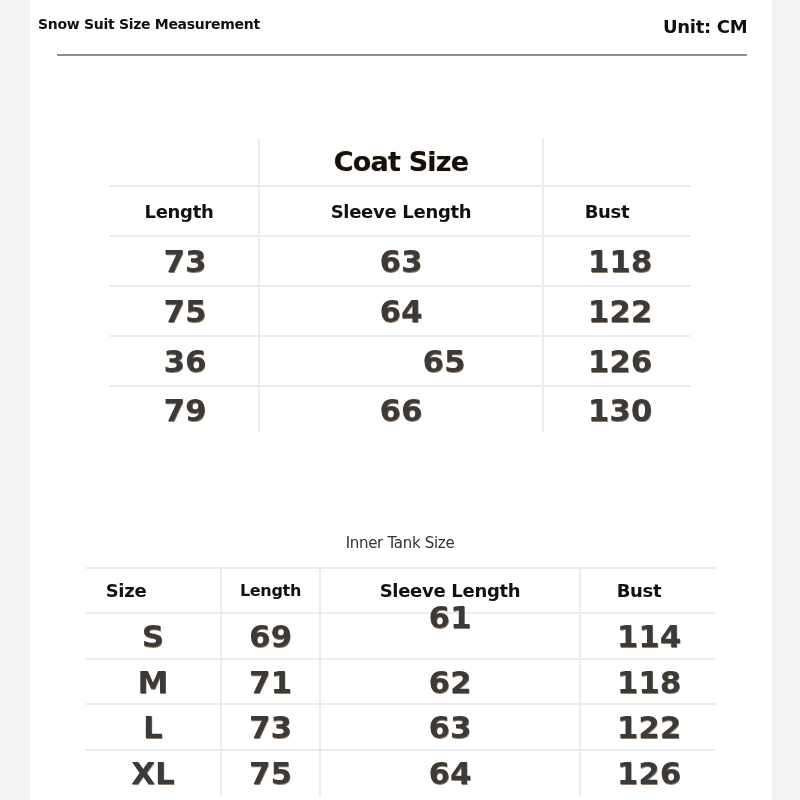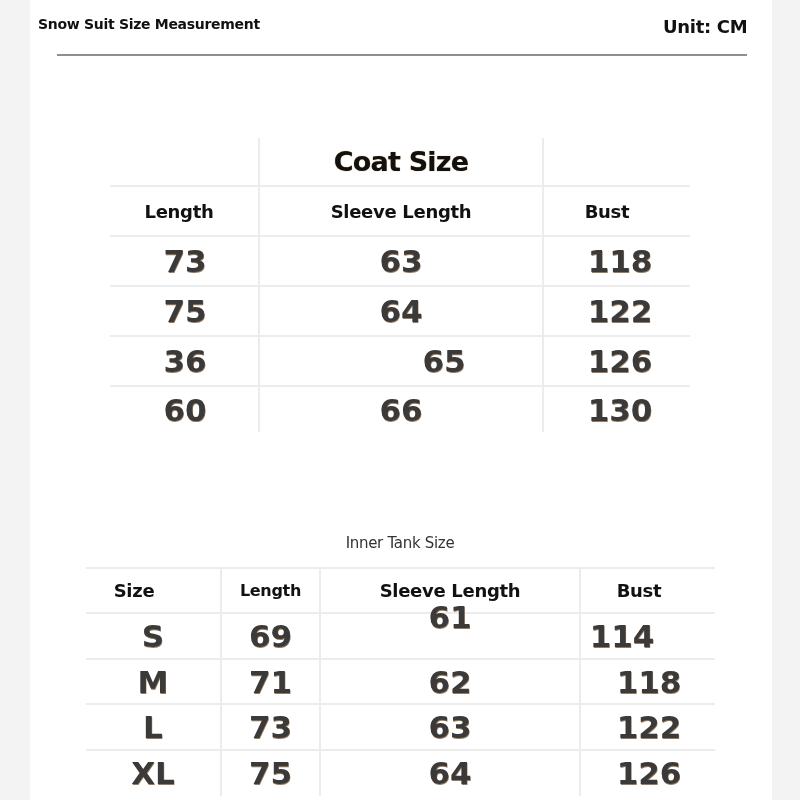--- a/index.html
+++ b/index.html
@@ -79,49 +79,49 @@
     <div class="cell num" style="left:110px; top:287px; width:150px; height:48px;">75</div>
     <div class="cell num" style="left:260px; top:287px; width:282px; height:48px;">64</div>
     <div class="cell num" style="left:544px; top:287px; width:152px; height:48px;">122</div>
   </div>
   <div>
     <div class="cell num" style="left:110px; top:337px; width:150px; height:48px;">36</div>
     <div class="cell num" style="left:260px; top:337px; width:272px; height:48px;margin-left:48px;">65</div>
     <div class="cell num" style="left:544px; top:337px; width:152px; height:48px;">126</div>
   </div>
   <div>
-    <div class="cell num" style="left:110px; top:387px; width:150px; height:46px;">60</div>
+    <div class="cell num" style="left:110px; top:387px; width:150px; height:46px;">79</div>
     <div class="cell num" style="left:260px; top:387px; width:282px; height:46px;">66</div>
     <div class="cell num" style="left:544px; top:387px; width:152px; height:46px;">130</div>
   </div>
 </div>
 
 <div class="tank-title">Inner Tank Size</div>
 
 <div>
 
   <div class="vline" style="left:220px; top:568px; height:228px;"></div>
   <div class="vline" style="left:319px; top:568px; height:228px;"></div>
   <div class="vline" style="left:579px; top:568px; height:228px;"></div>
   <div class="hline" style="left:86px; top:567px; width:629px;"></div>
   <div class="hline" style="left:86px; top:612px; width:629px;"></div>
   <div class="hline" style="left:86px; top:658px; width:629px;"></div>
   <div class="hline" style="left:86px; top:703px; width:629px;"></div>
   <div class="hline" style="left:86px; top:749px; width:629px;"></div>
 
-  <div class="cell hdr" style="left:80px; top:569px; width:108px; height:43px;">Size</div>
+  <div class="cell hdr" style="left:72px; top:569px; width:108px; height:43px;">Size</div>
   <div class="cell hdr-sm" style="left:222px; top:569px; width:97px; height:43px;">Length</div>
   <div class="cell hdr" style="left:321px; top:569px; width:258px; height:43px;">Sleeve Length</div>
   <div class="cell hdr" style="left:581px; top:569px; width:116px; height:43px;">Bust</div>
 
   <div>
     <div class="cell num" style="left:86px; top:614px; width:134px; height:44px;">S</div>
     <div class="cell num" style="left:222px; top:614px; width:97px; height:44px;border-radius:15px;">69</div>
     <div class="cell num" style="left:321px; top:596px; width:258px; height:41px;">61</div>
-    <div class="cell num" style="left:554px; top:614px; width:136px; height:44px;">114</div>
+    <div class="cell num" style="left:581px; top:614px; width:136px; height:44px;">114</div>
   </div>
   <div>
     <div class="cell num" style="left:86px; top:660px; width:134px; height:43px;">M</div>
     <div class="cell num" style="left:222px; top:660px; width:97px; height:43px;">71</div>
     <div class="cell num" style="left:321px; top:660px; width:258px; height:43px;">62</div>
     <div class="cell num" style="left:581px; top:660px; width:136px; height:43px;">118</div>
   </div>
   <div>
     <div class="cell num" style="left:86px; top:705px; width:134px; height:44px;">L</div>
     <div class="cell num" style="left:222px; top:705px; width:97px; height:44px;">73</div>

